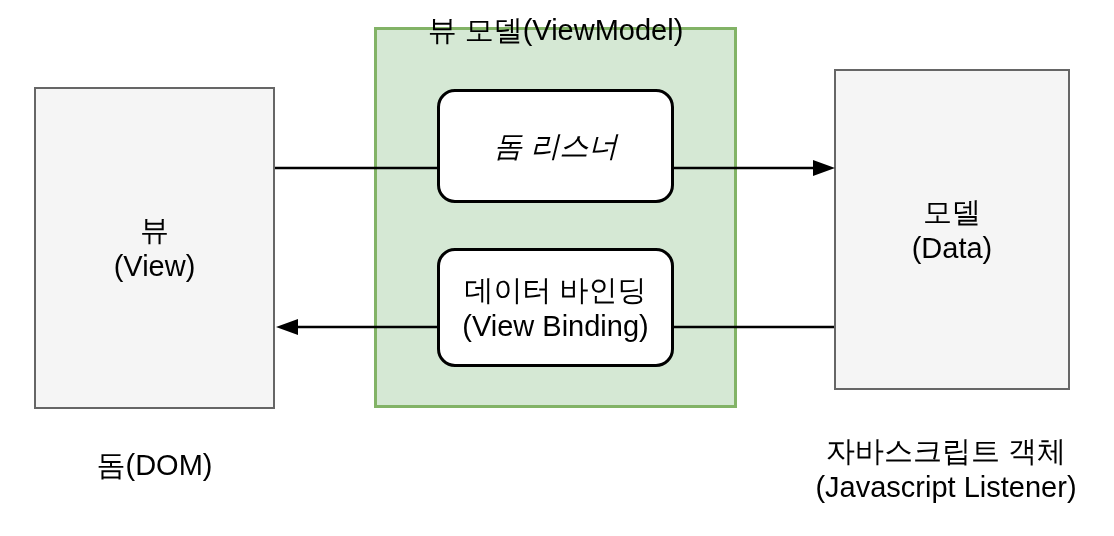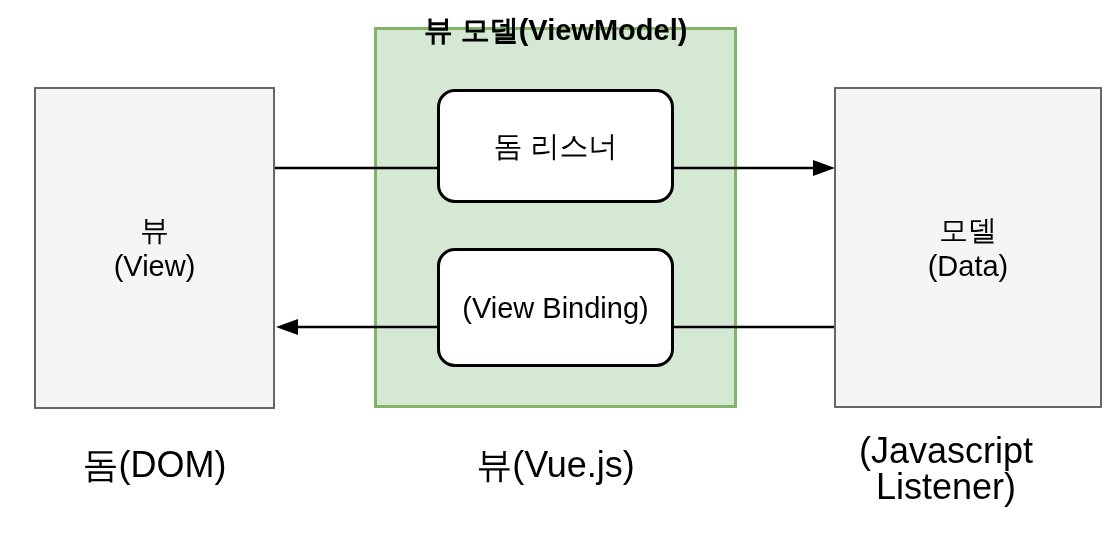--- a/index.html
+++ b/index.html
@@ -41,49 +41,48 @@
   }
   .green-title {
     position: absolute;
     left: 0;
     right: 0;
     top: 12px;
     text-align: center;
     font-size: 29px;
     line-height: 36px;
     z-index: 2;
-    font-weight: bold;
   }
   .white-round {
     background: #ffffff;
     border: 3px solid #000000;
     border-radius: 18px;
     z-index: 3;
   }
   #arrow-layer {
     position: absolute;
     left: 0;
     top: 0;
     width: 1114px;
     height: 536px;
     z-index: 2;
     pointer-events: none;
   }
   .caption {
     position: absolute;
     text-align: center;
-    font-size: 36px;
+    font-size: 29px;
     line-height: 36px;
     z-index: 1;
   }
   
   #view-box   { left: 34px;  top: 87px;  width: 241px; height: 322px; }
-  #model-box  { left: 834px; top: 87px;  width: 268px; height: 321px; }
+  #model-box  { left: 834px; top: 69px;  width: 236px; height: 321px; }
   #viewmodel-box { left: 374px; top: 27px; width: 363px; height: 381px; }
-  #dom-listener-box { left: 437px; top: 89px;  width: 237px; height: 114px; }
+  #dom-listener-box { left: 437px; top: 89px;  width: 237px; height: 114px; font-style: italic; }
   #data-binding-box { left: 437px; top: 248px; width: 237px; height: 119px; }
   #caption-dom { left: 34px;  top: 447px; width: 241px; }
   #caption-vue { left: 374px; top: 447px; width: 363px; }
   #caption-js  { left: 804px; top: 433px; width: 284px; }
 </style>
 </head>
 <body>
 
 <div id="canvas">
 
@@ -107,22 +106,23 @@
 
     <line x1="834" y1="327" x2="294" y2="327" stroke="#000000" stroke-width="2.5"></line>
     <polygon points="276,327 298,319 298,335" fill="#000000"></polygon>
   </svg>
 
   <div id="dom-listener-box" class="node white-round">
     <div data-bind="diagram.viewmodel.dom_listener.label_ko">돔 리스너</div>
   </div>
 
   <div id="data-binding-box" class="node white-round">
+    <div data-bind="diagram.viewmodel.data_binding.label_ko">데이터 바인딩</div>
     <div data-bind="diagram.viewmodel.data_binding.label_en">(View Binding)</div>
   </div>
 
   <div id="caption-dom" class="caption" data-bind="diagram.captions.dom">돔(DOM)</div>
-  <div id="caption-vue" class="caption" data-bind="diagram.captions.vue">뷰(Vue.js)</div>
   <div id="caption-js" class="caption">
+    <div data-bind="diagram.captions.js_objects_line1">자바스크립트 객체</div>
     <div data-bind="diagram.captions.js_objects_line2">(Javascript Listener)</div>
   </div>
 
 </div>
 
 </body></html>

